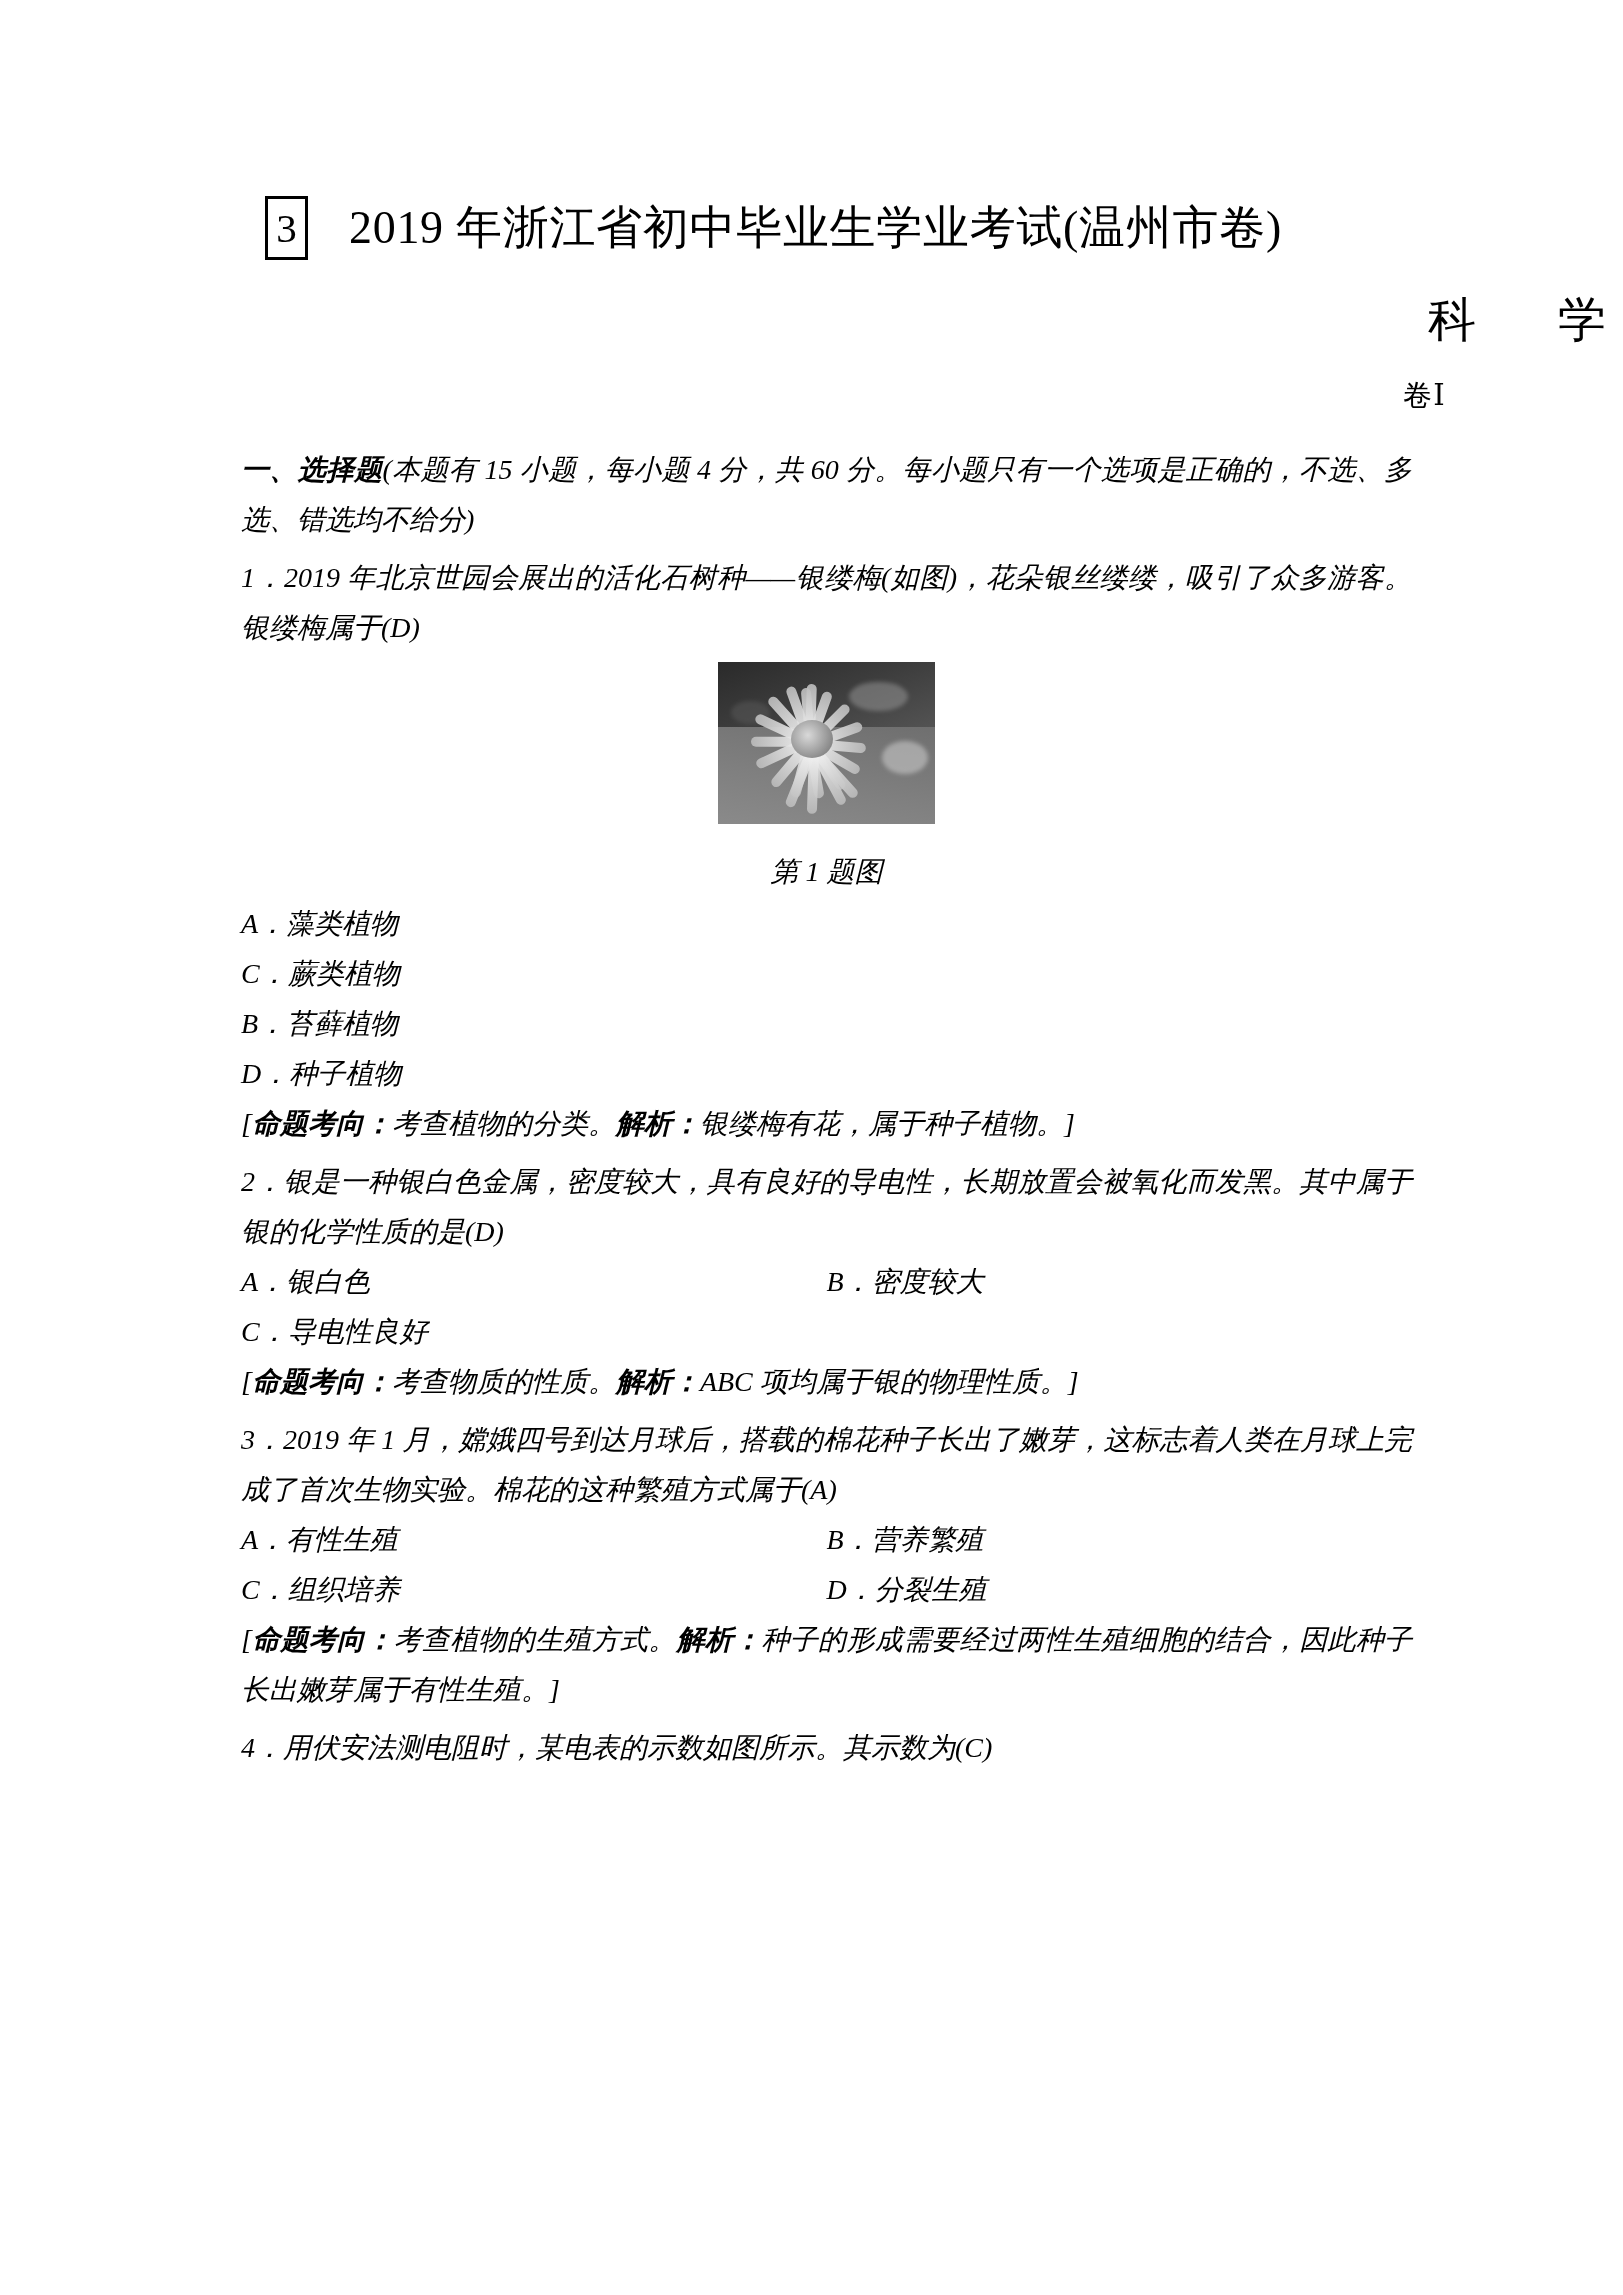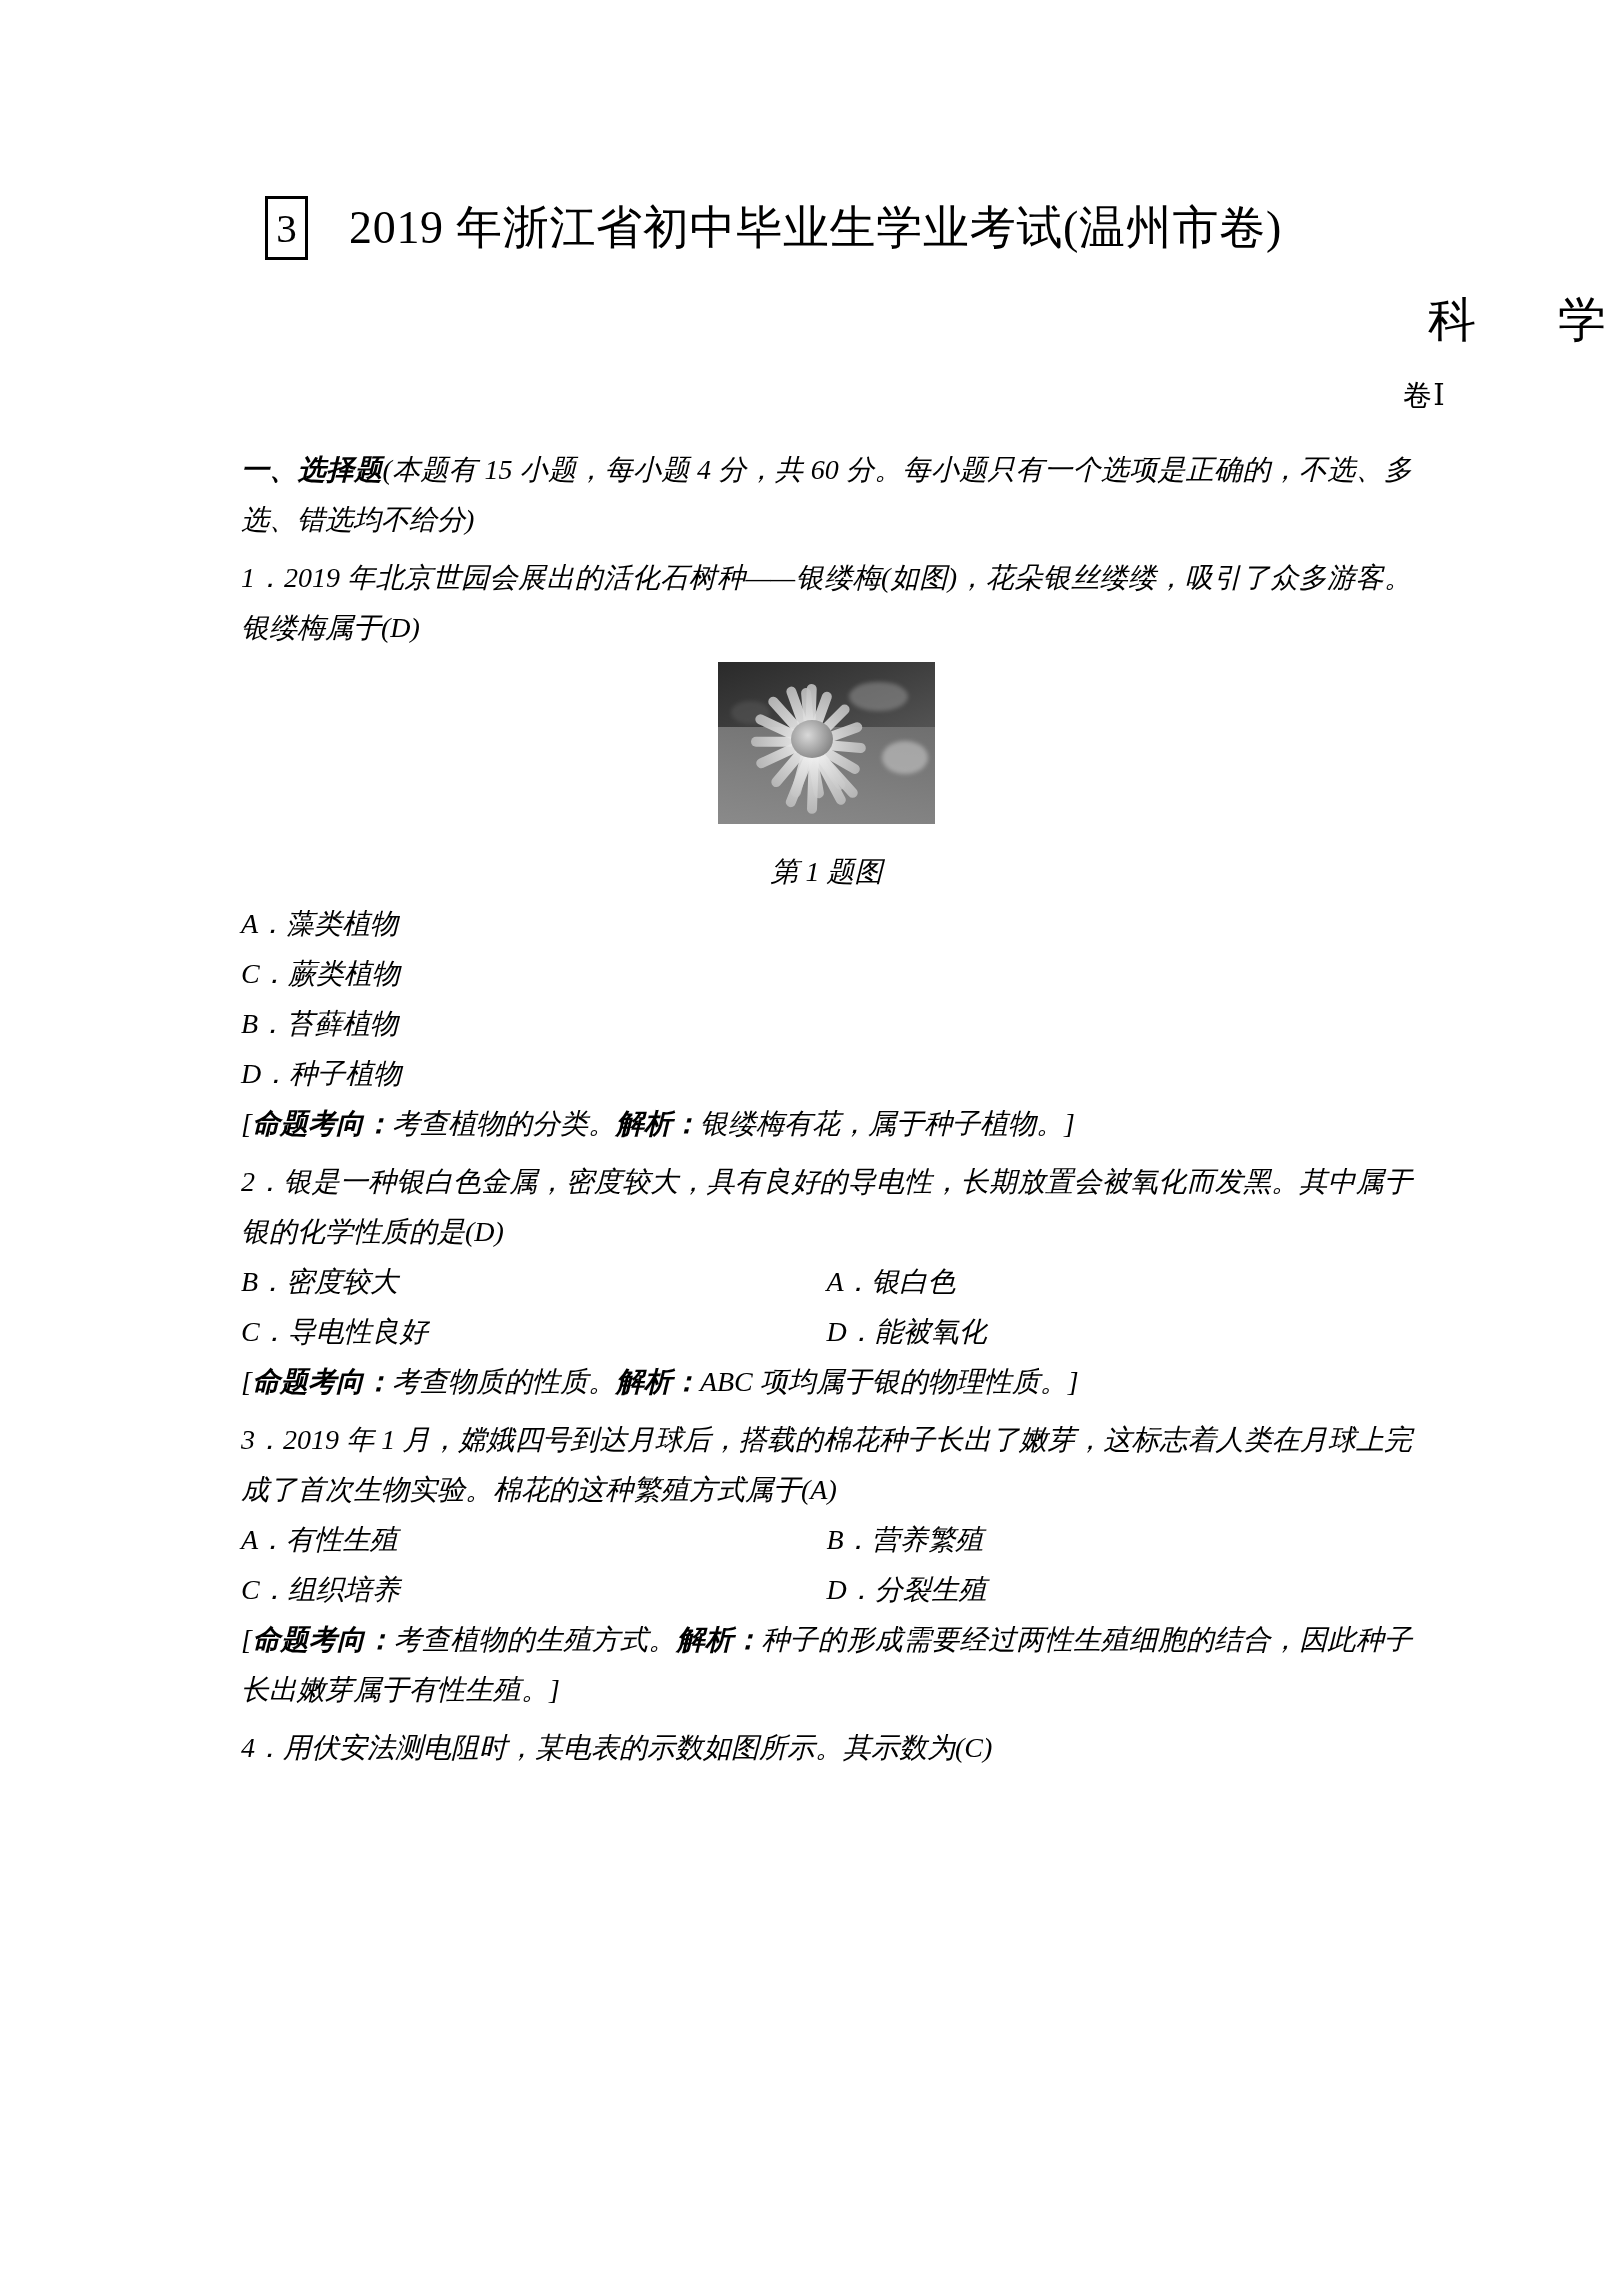--- a/index.html
+++ b/index.html
@@ -155,26 +155,25 @@
     <p class="para opt-line">A．藻类植物</p>
     <p class="para opt-line">C．蕨类植物</p>
     <p class="para opt-line">B．苔藓植物</p>
     <p class="para opt-line">D．种子植物</p>
 
     <p class="para expl"><span>[</span><b>命题考向：</b><span>考查植物的分类。</span><b>解析：</b><span>银缕梅有花，属于种子植物。</span><span>]</span></p>
 
     <p class="para qtext"><span>2．银是一种银白色金属，密度较大，具有良好的导电性，长期放置会被氧化而发黑。其中属于银的化学性质的是(</span><span class="ans">D</span><span>)</span></p>
 
     <div class="opts-two">
+      <div class="col">A．银白色</div>
       <div class="col">B．密度较大</div>
-      <div class="col">A．银白色</div>
     </div>
     <div class="opts-two">
       <div class="col">C．导电性良好</div>
-      <div class="col">D．能被氧化</div>
     </div>
 
     <p class="para expl"><span>[</span><b>命题考向：</b><span>考查物质的性质。</span><b>解析：</b><span>ABC 项均属于银的物理性质。</span><span>]</span></p>
 
     <p class="para qtext"><span>3．2019 年 1 月，嫦娥四号到达月球后，搭载的棉花种子长出了嫩芽，这标志着人类在月球上完成了首次生物实验。棉花的这种繁殖方式属于(</span><span class="ans">A</span><span>)</span></p>
 
     <div class="opts-two">
       <div class="col">A．有性生殖</div>
       <div class="col">B．营养繁殖</div>
     </div>

